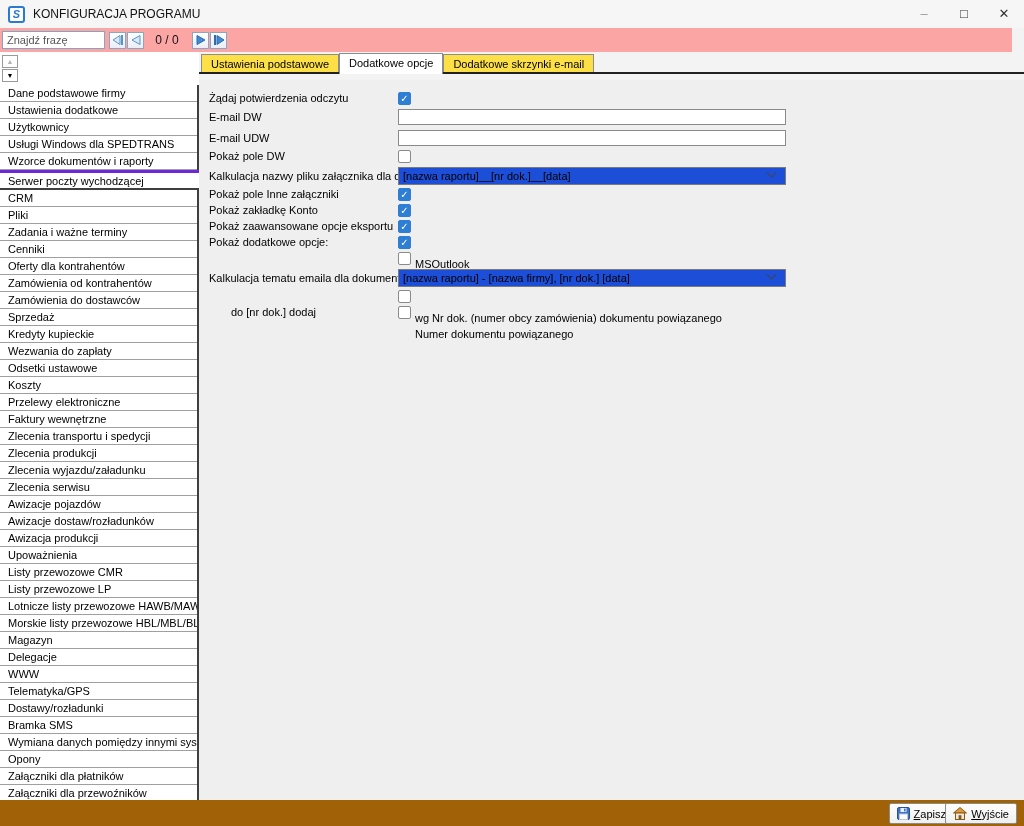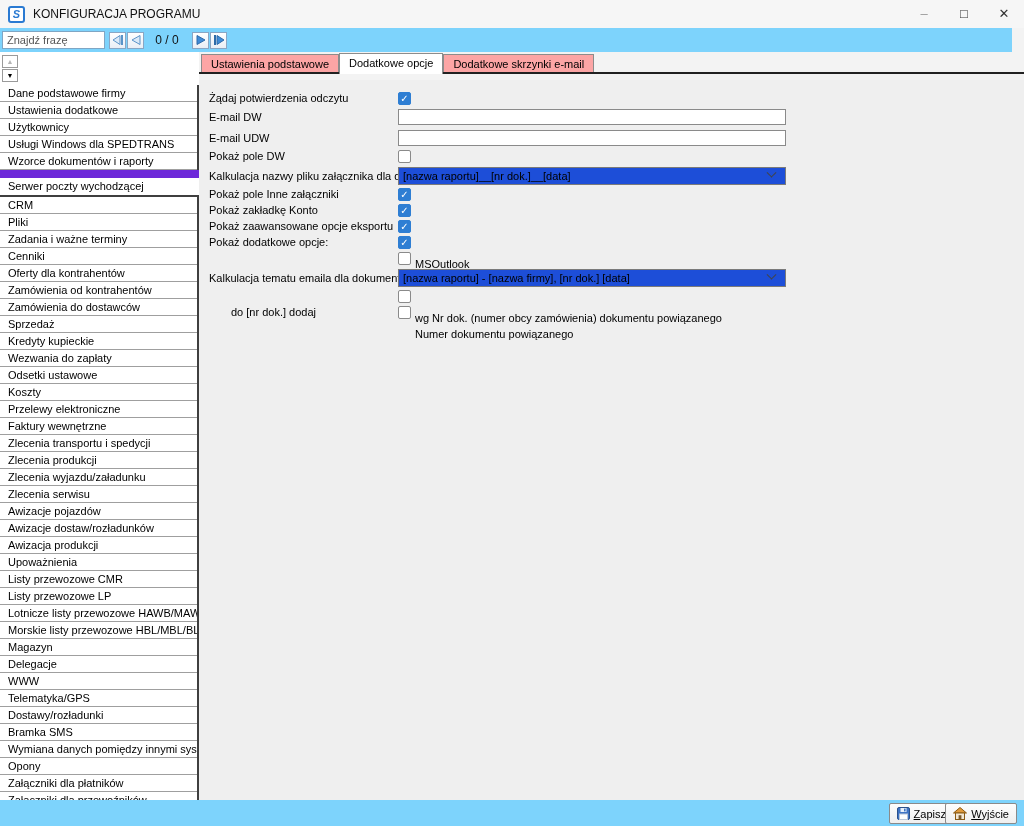--- a/index.html
+++ b/index.html
@@ -11,49 +11,49 @@
   .titlebar { position:absolute; top:0; left:0; right:0; height:28px; background:#f6f6f6; }
   .app-icon { position:absolute; left:8px; top:6px; width:17px; height:17px; border:2px solid #2a7ad2;
               border-radius:3px; background:#fff; color:#2a7ad2; font-weight:bold; font-style:italic;
               font-size:11px; line-height:13px; text-align:center; }
   .win-title { position:absolute; left:33px; top:7px; font-size:12px; color:#111; }
   .win-controls { position:absolute; right:0; top:0; height:28px; display:flex; }
   .win-btn { width:40px; height:28px; text-align:center; line-height:28px; font-size:13px; color:#333; cursor:default; }
   .win-btn.min { color:#9a9a9a; }
 
   
-  .toolbar { position:absolute; top:28px; left:0; right:12px; height:24px; background:#7dd3fc; display:flex; align-items:center; }
+  .toolbar { position:absolute; top:28px; left:0; right:12px; height:24px; background:#fca5a5; display:flex; align-items:center; }
   .search-input { margin-left:2px; width:103px; height:18px; border:1px solid #7fa6c4; background:#fff;
                   font-family:"Liberation Sans",sans-serif; font-size:11px; padding:1px 4px; color:#222; outline:none; }
   .search-input::placeholder { color:#555; }
   .nav-btn { width:17px; height:17px; border:1px solid #89a6c4; background:linear-gradient(#ffffff,#e9eef5);
              display:flex; align-items:center; justify-content:center; padding:0; cursor:default; }
   .nav-btn + .nav-btn { margin-left:1px; }
   .nav-first { margin-left:4px; }
   .counter { width:46px; text-align:center; font-size:12px; color:#111; }
   .nav-next { margin-left:2px; }
 
   
   .sidebar { position:absolute; left:0; top:52px; width:199px; height:748px; background:#fff; }
   .scrollers { position:absolute; left:2px; top:3px; }
   .scr-btn { width:16px; height:13px; border:1px solid #9a9a9a; background:#fff; text-align:center;
              line-height:11px; font-size:7px; cursor:default; margin-bottom:1px; }
   .scr-btn.up { color:#b5b5b5; }
   .scr-btn.down { color:#000; }
   .sb-items { position:absolute; top:33px; left:0; width:199px; border-right:2px solid #3f3f3f; }
   .sb-item { height:17px; background:#fff; border-bottom:1px solid #9f9f9f; padding:1px 4px 0 8px;
              font-size:11px; line-height:15px; white-space:nowrap; overflow:hidden; cursor:default; }
-  .sb-item.selected { position:relative; z-index:2; margin-right:-2px; height:27px;
-                      border-top:8px solid #6d28d9; border-bottom:2px solid #3f3f3f; }
+  .sb-item.selected { position:relative; z-index:2; margin-right:-2px; height:20px;
+                      border-top:3px solid #6d28d9; border-bottom:2px solid #3f3f3f; }
 
   
   .main { position:absolute; left:199px; top:52px; width:825px; height:748px; }
   .tabs { position:relative; height:22px; display:flex; align-items:flex-end; padding-left:2px; }
   .tabs .underline { position:absolute; left:0; right:0; bottom:0; height:2px; background:#222; }
-  .tab { height:20px; padding:3px 9px 0 9px; font-size:11px; background:#fca5a5;
+  .tab { height:20px; padding:3px 9px 0 9px; font-size:11px; background:#fde047;
          border:1px solid #8c8c8c; border-bottom:none; margin-right:0; cursor:default; white-space:nowrap; }
   .tab.active { background:#fff; position:relative; z-index:1; height:21px; font-weight:normal; }
 
   .content { position:absolute; top:28px; left:0; width:825px; height:726px; background:#efefef; padding:10px 0 0 10px; }
 
   
   .row { display:flex; align-items:center; }
   .row.check { height:16px; }
   .row.field { height:21px; }
   .row.sel { height:19px; margin:2px 0 1px 0; }
@@ -65,21 +65,21 @@
              align-items:center; cursor:default; }
   .sel-val { flex:1; padding-left:4px; font-size:11px; white-space:nowrap; overflow:hidden; }
   .chev { width:7px; height:7px; border-right:1.5px solid #444; border-bottom:1.5px solid #444;
           transform:rotate(45deg) translate(-2px,-2px); margin-right:10px; flex:none; }
   .cb { width:13px; height:13px; border:1px solid #8a8a8a; border-radius:2px; background:#fff;
         font-size:10px; line-height:12px; text-align:center; color:#fff; flex:none; cursor:default; }
   .cb.checked { background:#2e7ed3; border-color:#2e7ed3; }
   .opt { margin-left:4px; font-size:11px; white-space:nowrap;margin-top:44px; }
 
   
-  .footer { position:absolute; left:0; top:800px; width:1024px; height:26px; background:#7dd3fc; }
+  .footer { position:absolute; left:0; top:800px; width:1024px; height:26px; background:#a16207; }
   .foot-btn { position:absolute; top:3px; height:21px; border:1px solid #8a8a8a; border-radius:2px;
               background:linear-gradient(#fdfdfd,#efefef); display:flex; align-items:center;
               padding:0 7px; font-size:11px; cursor:default; }
   .foot-btn .ico { margin-right:4px; display:flex; }
   .btn-save { right:70px; }
   .btn-exit { right:7px; }
   .u { text-decoration:underline; }
 </style>
 </head>
 <body>

